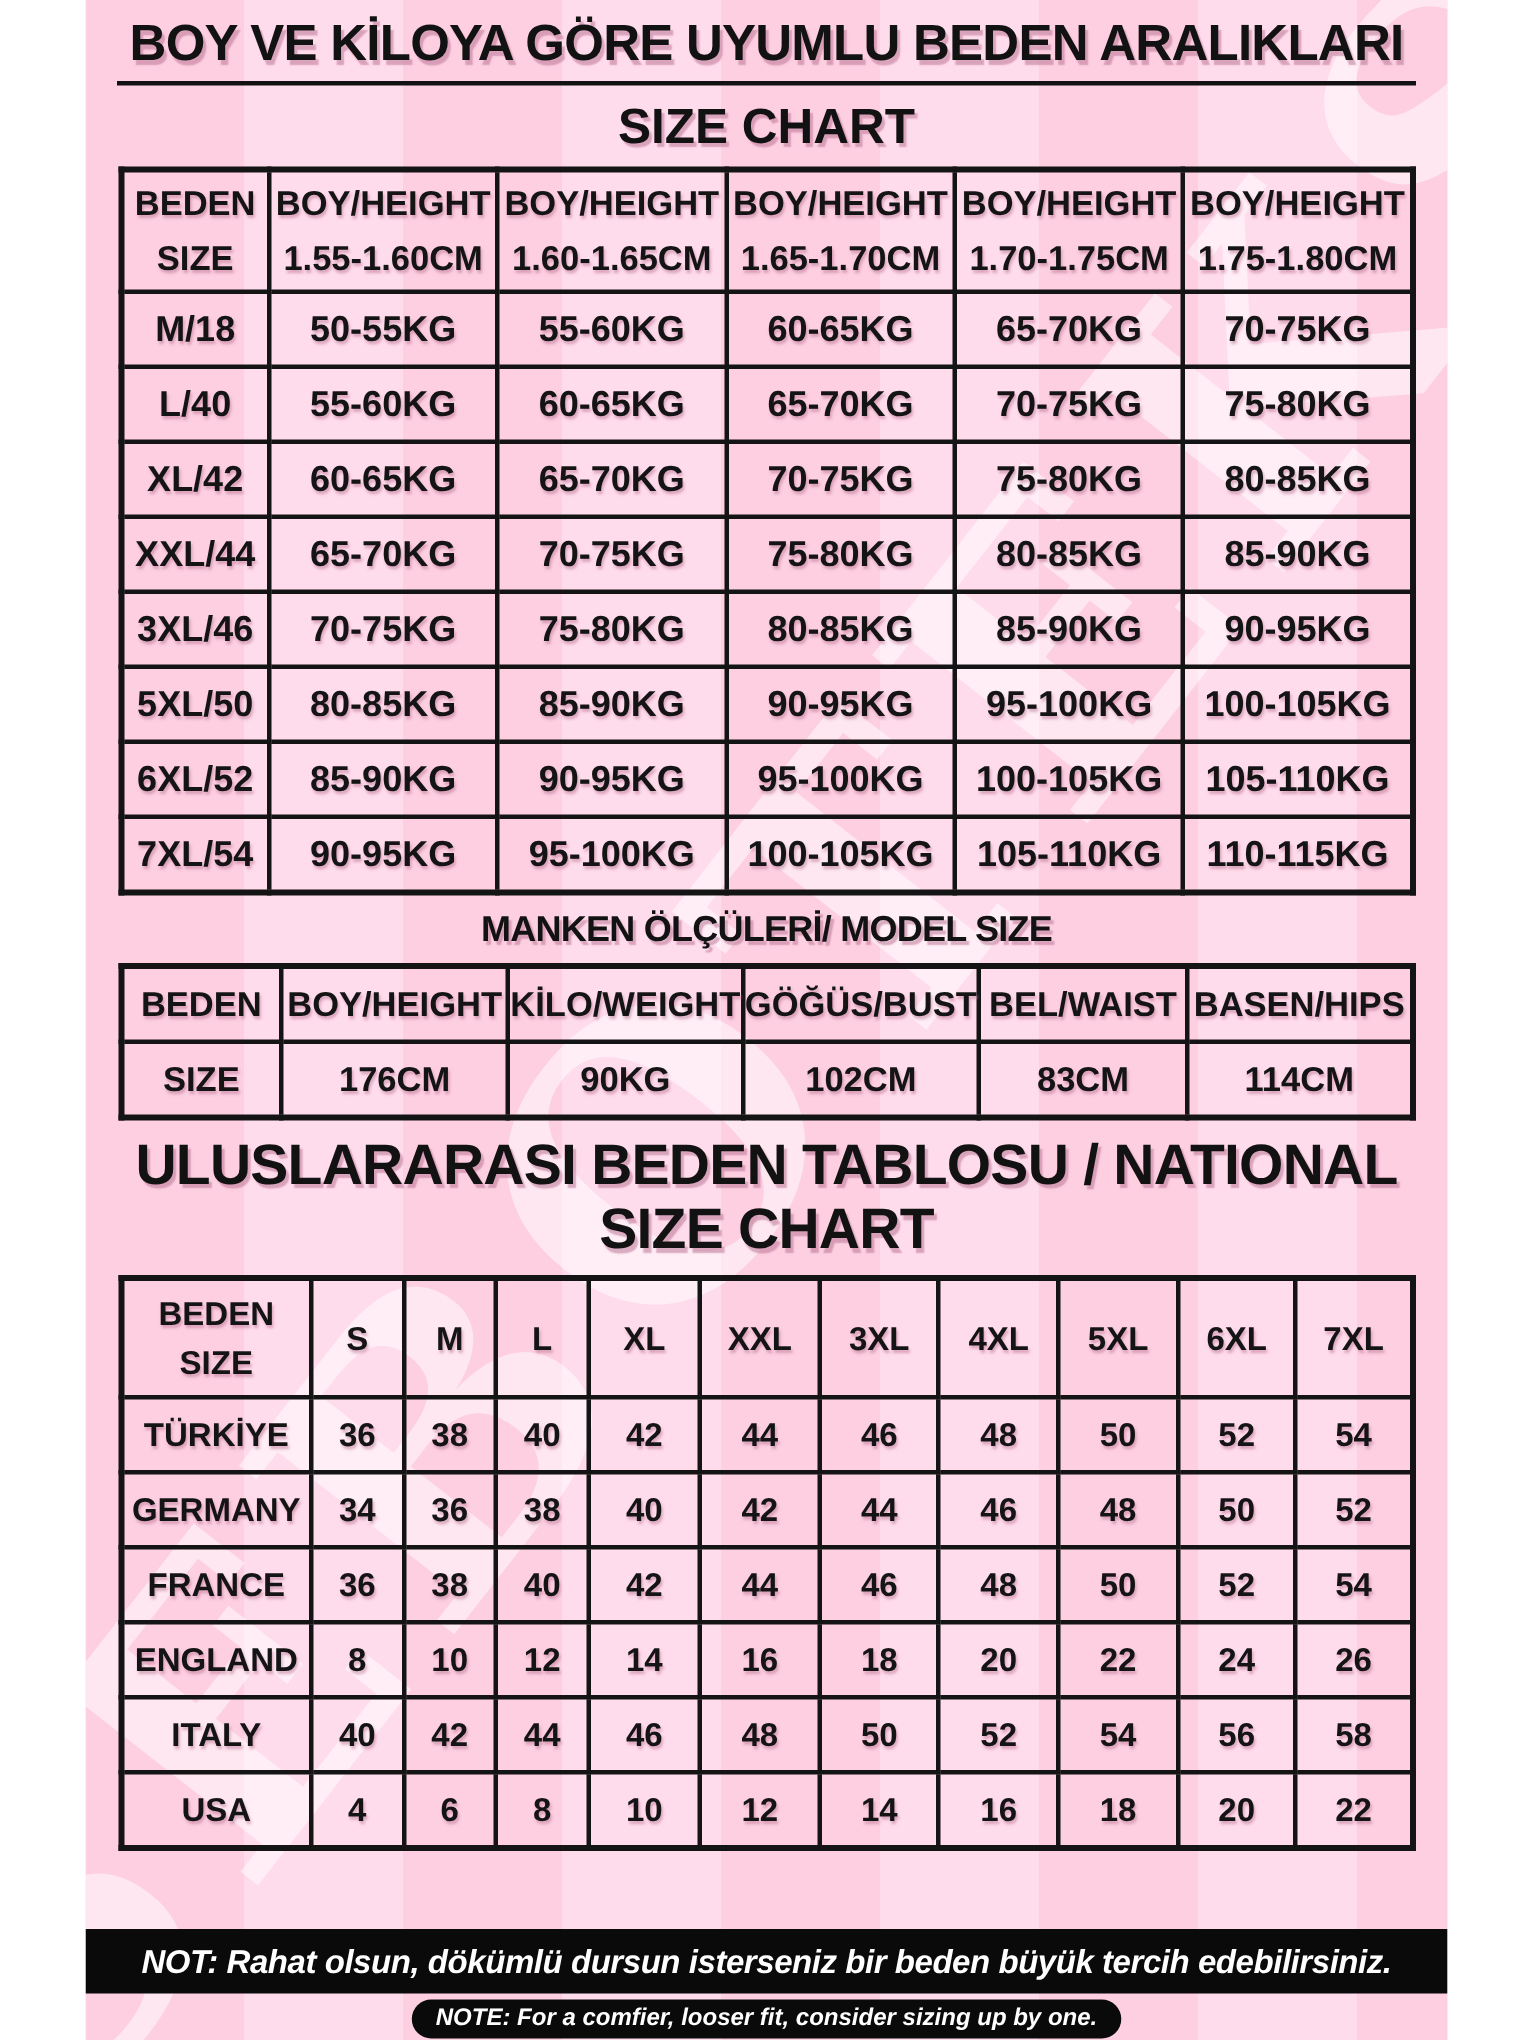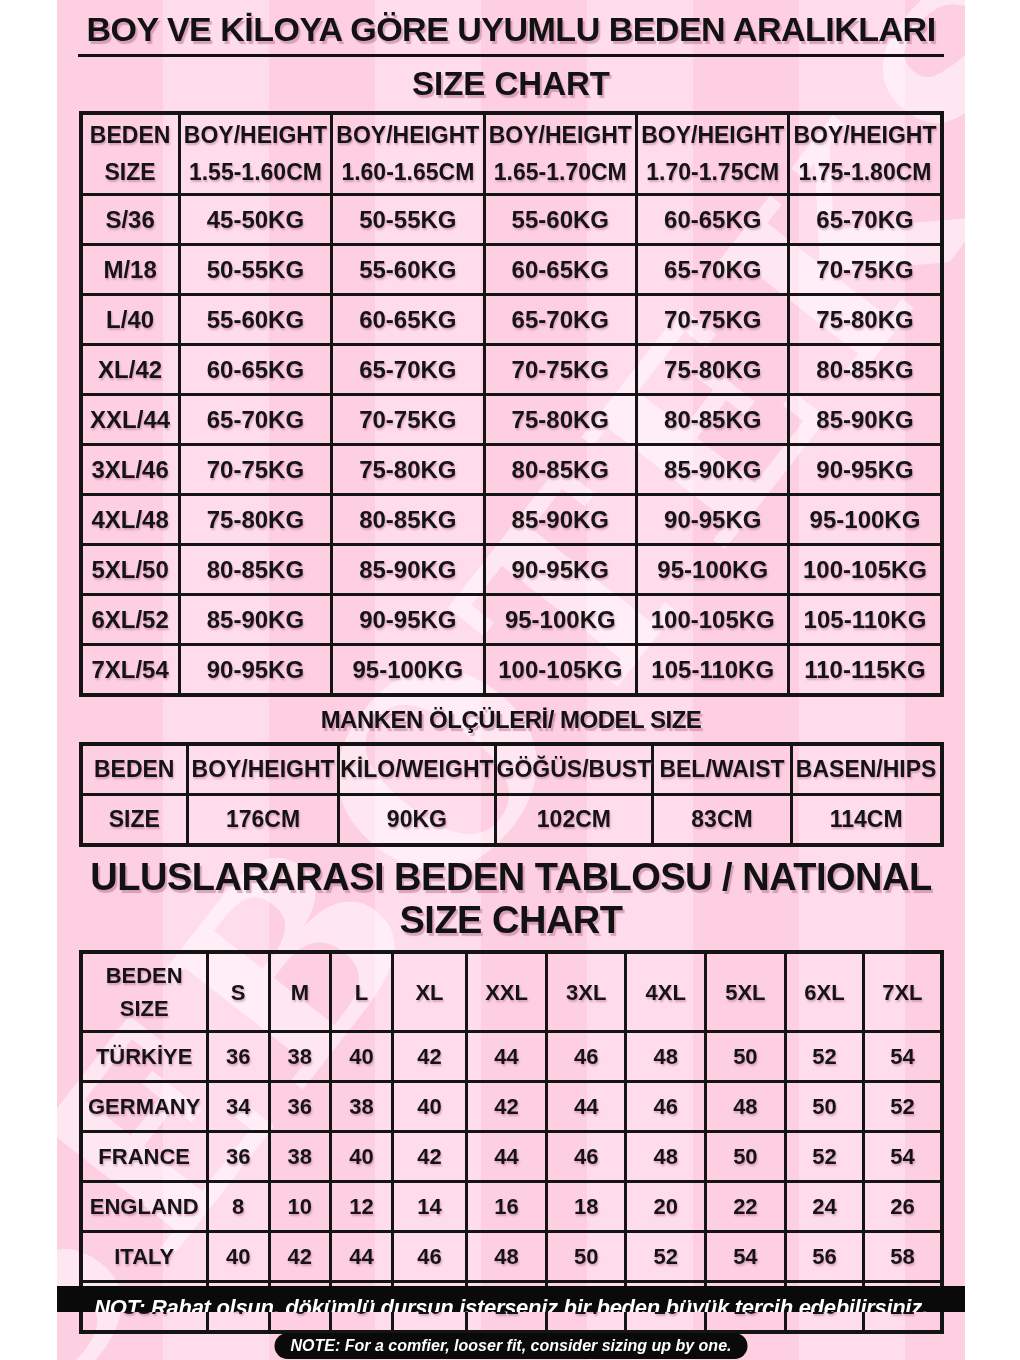--- a/index.html
+++ b/index.html
@@ -43,21 +43,21 @@
   .t1{width:865px;}
   .t1 th{height:78px;font-size:23px;line-height:1.6;}
   .t1 td{height:47px;font-size:24px;}
   .t2{width:865px;}
   .t2 td{height:47px;font-size:23px;}
   .t3{width:865px;}
   .t3 th{height:76px;font-size:22px;line-height:1.5;}
   .t3 td{height:47px;font-size:22px;}
 
   .note-strip{
-    position:absolute;left:0;right:0;top:1286px;height:26px;
+    position:absolute;left:0;right:0;top:1286px;height:43px;
     background:#0a0a0a;color:#ffffff;
     font-style:italic;font-weight:bold;font-size:22px;letter-spacing:-0.3px;
     line-height:43px;text-align:center;white-space:nowrap;overflow:hidden;
   }
   .note-pill{
     position:absolute;top:1333px;left:50%;transform:translateX(-50%);
     background:#0a0a0a;color:#ffffff;
     font-style:italic;font-weight:bold;font-size:16px;line-height:26px;
     padding:0 16px;border-radius:13px;white-space:nowrap;
   }
@@ -108,29 +108,20 @@
             <div>1.70-1.75CM</div>
           </th>
             <th>
             <div>BOY/HEIGHT</div>
             <div>1.75-1.80CM</div>
           </th>
           </tr>
       </thead>
       <tbody>
 
-      <tr>
-
-        <td>S/36</td>
-            <td>45-50KG</td>
-            <td>50-55KG</td>
-            <td>55-60KG</td>
-            <td>60-65KG</td>
-            <td>65-70KG</td>
-          </tr>
           <tr>
 
         <td>M/18</td>
             <td>50-55KG</td>
             <td>55-60KG</td>
             <td>60-65KG</td>
             <td>65-70KG</td>
             <td>70-75KG</td>
           </tr>
           <tr>
@@ -161,29 +152,20 @@
             <td>85-90KG</td>
           </tr>
           <tr>
 
         <td>3XL/46</td>
             <td>70-75KG</td>
             <td>75-80KG</td>
             <td>80-85KG</td>
             <td>85-90KG</td>
             <td>90-95KG</td>
-          </tr>
-          <tr>
-
-        <td>4XL/48</td>
-            <td>75-80KG</td>
-            <td>80-85KG</td>
-            <td>85-90KG</td>
-            <td>90-95KG</td>
-            <td>95-100KG</td>
           </tr>
           <tr>
 
         <td>5XL/50</td>
             <td>80-85KG</td>
             <td>85-90KG</td>
             <td>90-95KG</td>
             <td>95-100KG</td>
             <td>100-105KG</td>
           </tr>

